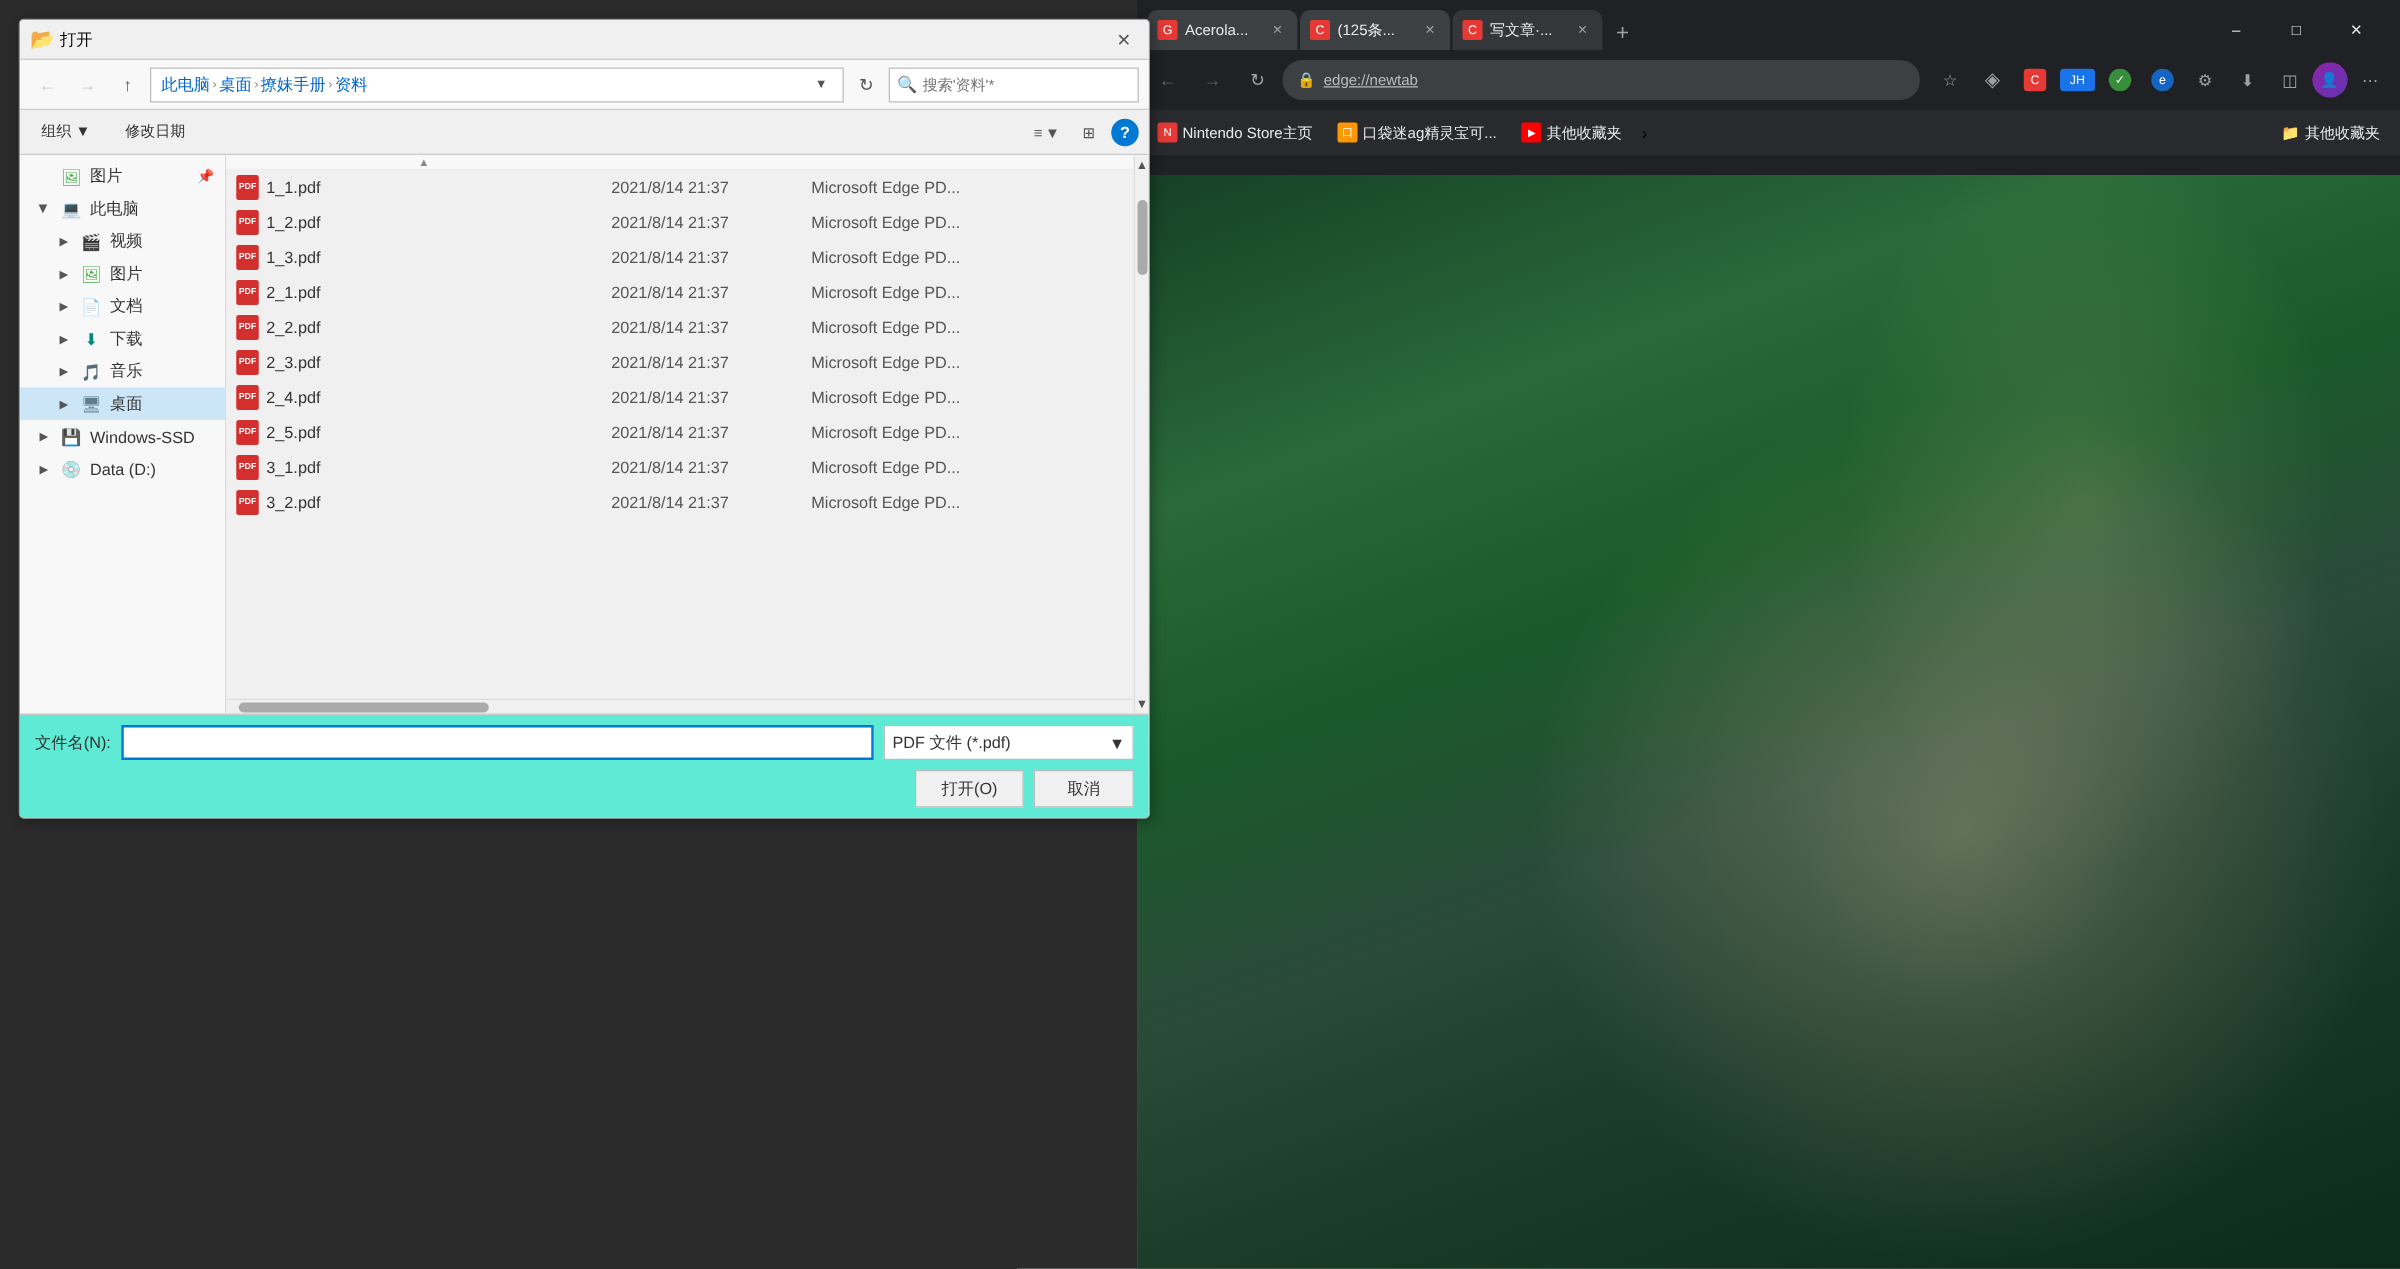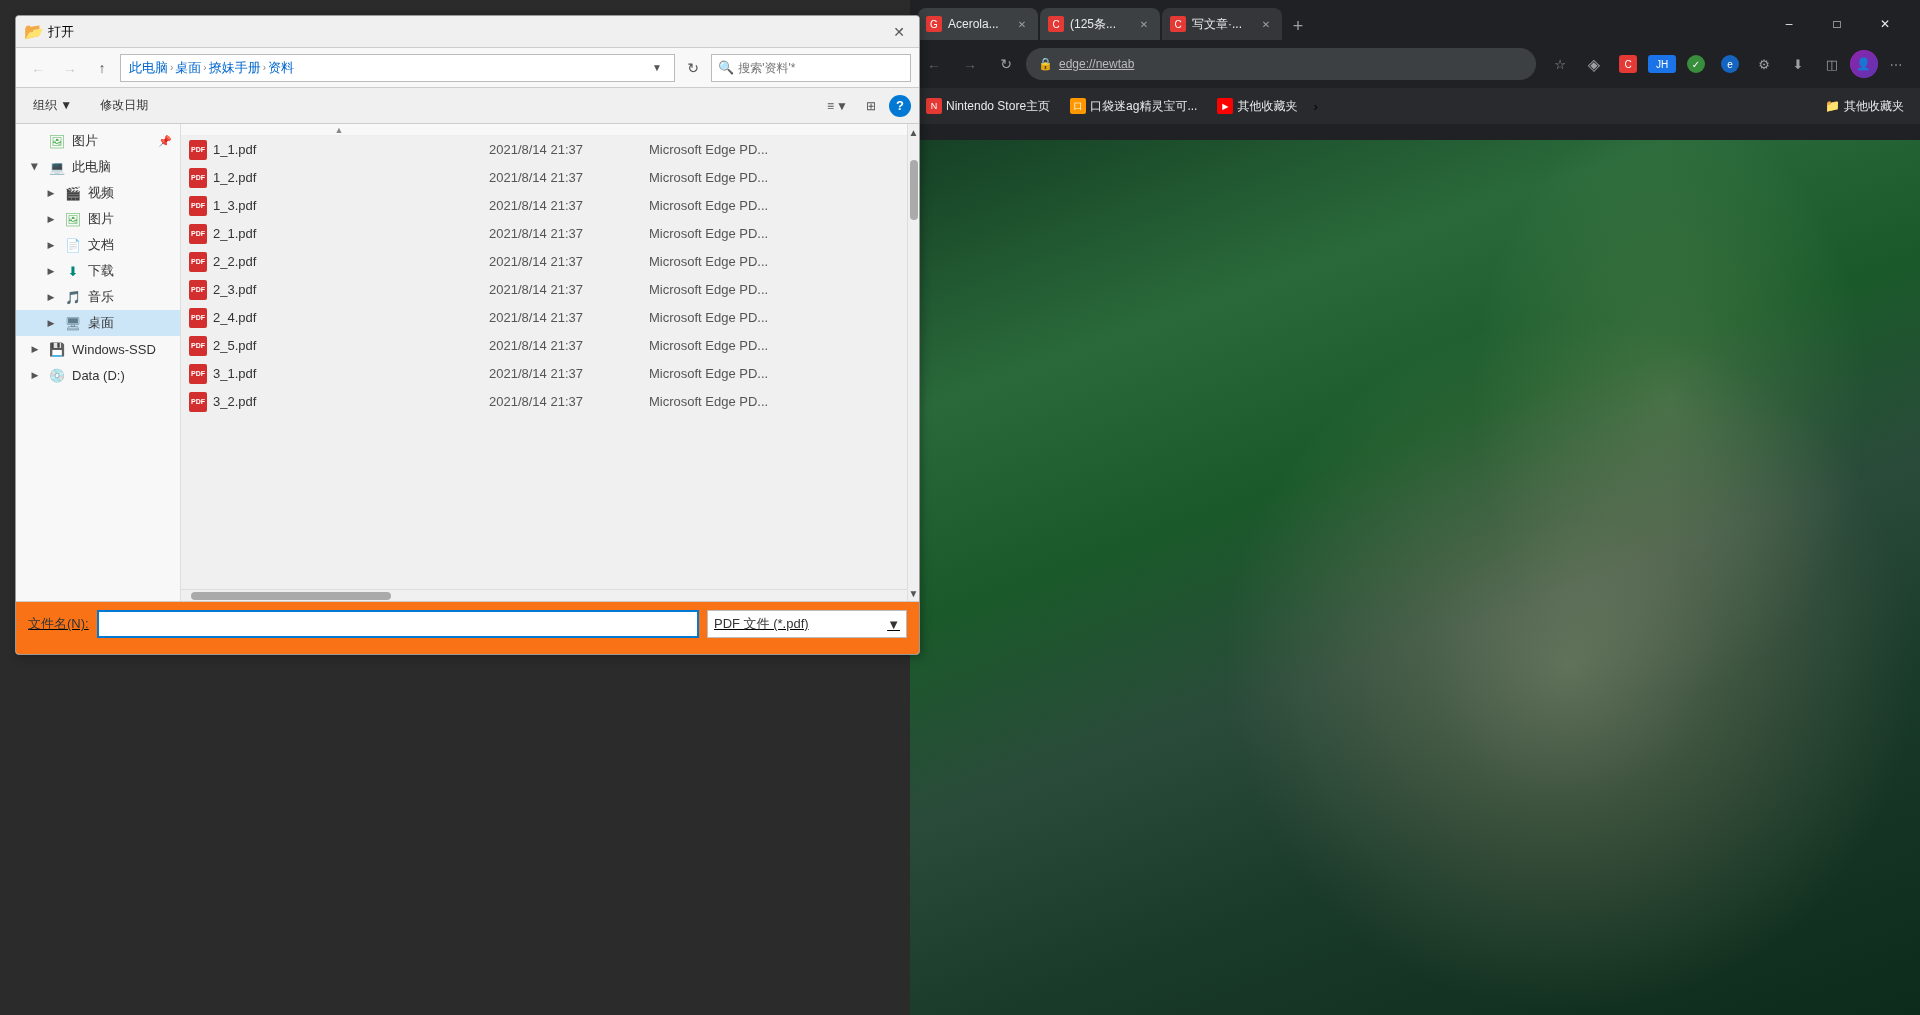--- a/index.html
+++ b/index.html
@@ -647,24 +647,23 @@
       margin: 2px;
       width: 200px;
       background: #aaa;
       border-radius: 4px;
       margin-left: 10px;
     }
 
     
     .dialog-footer {
       flex-shrink: 0;
-      background: #f97316;
+      background: #5eead4;
       border-top: 1px solid #ccc;
       padding: 8px 12px;
-      text-decoration: underline;
     }
 
     .footer-row1 {
       display: flex;
       align-items: center;
       gap: 8px;
       margin-bottom: 8px;
     }
 
     .filename-label {
@@ -1063,14 +1062,18 @@
 
   <div class="dialog-footer">
     <div class="footer-row1">
       <span class="filename-label">文件名(N):</span>
       <input class="filename-input" type="text" value="" style="">
       <div class="filetype-dropdown">
         <span>PDF 文件 (*.pdf)</span>
         <span style="margin-left:auto;">▼</span>
       </div>
     </div>
+    <div class="footer-row2">
+      <button class="dialog-action-open">打开(O)</button>
+      <button class="dialog-action-cancel">取消</button>
+    </div>
   </div>
 </div>
 
 </body></html>

